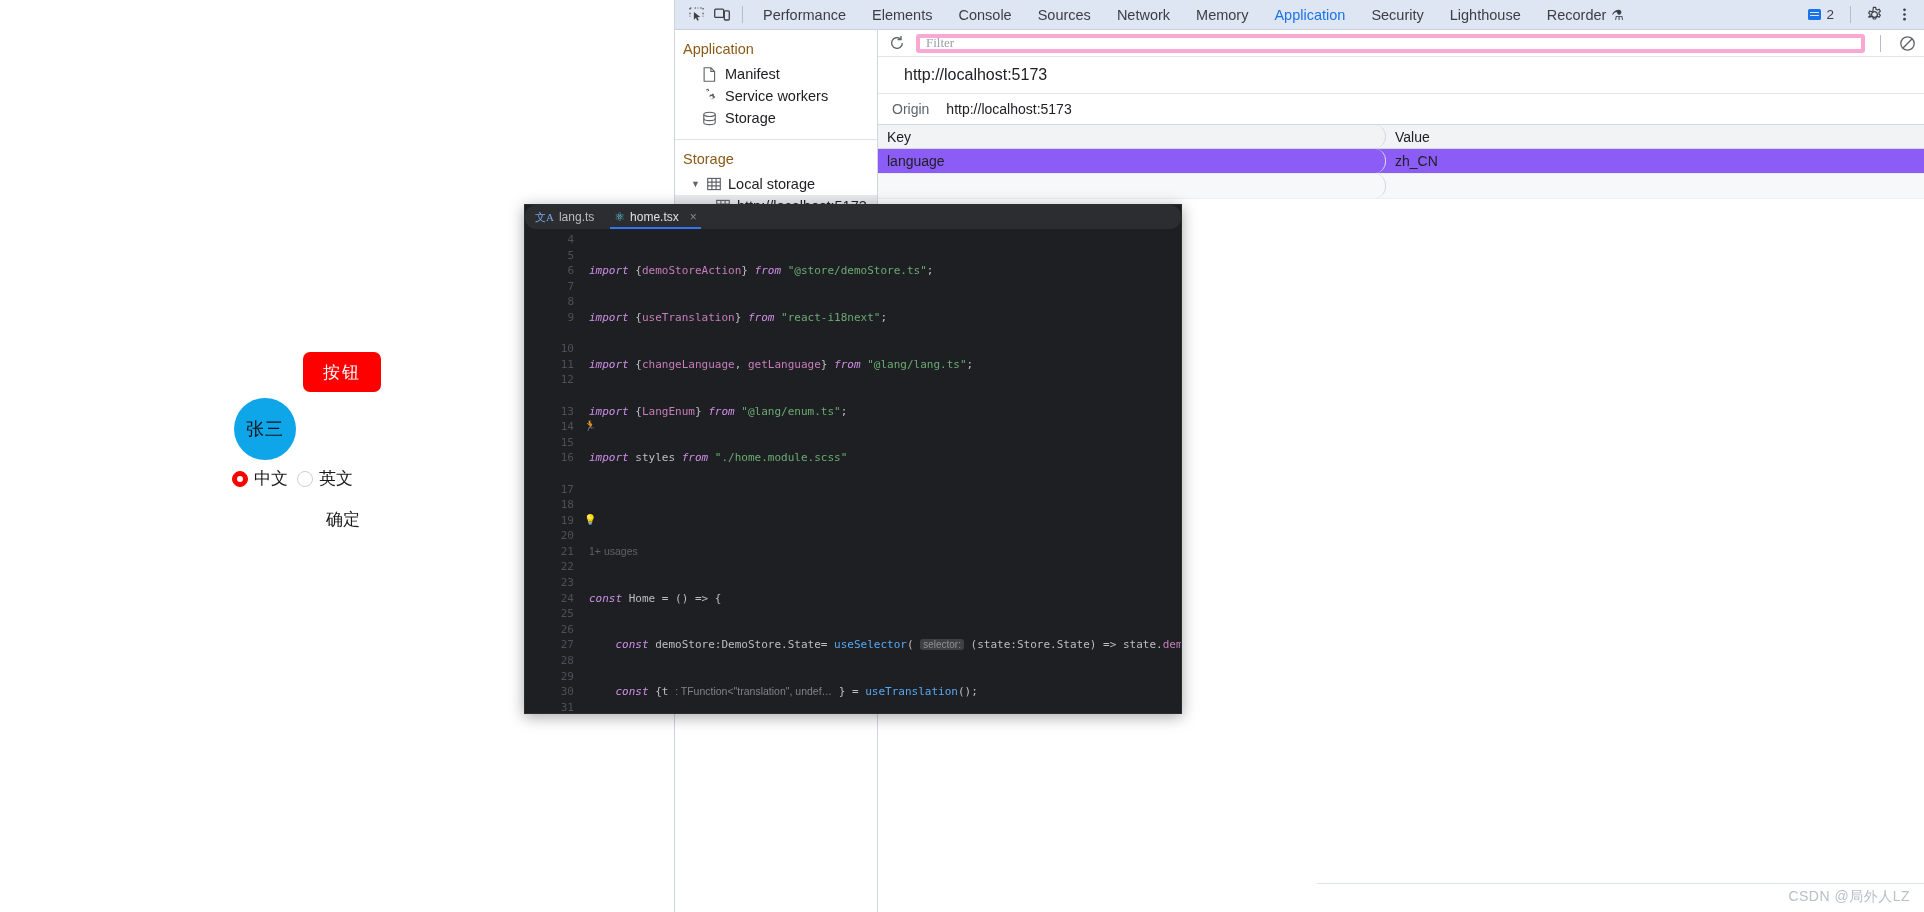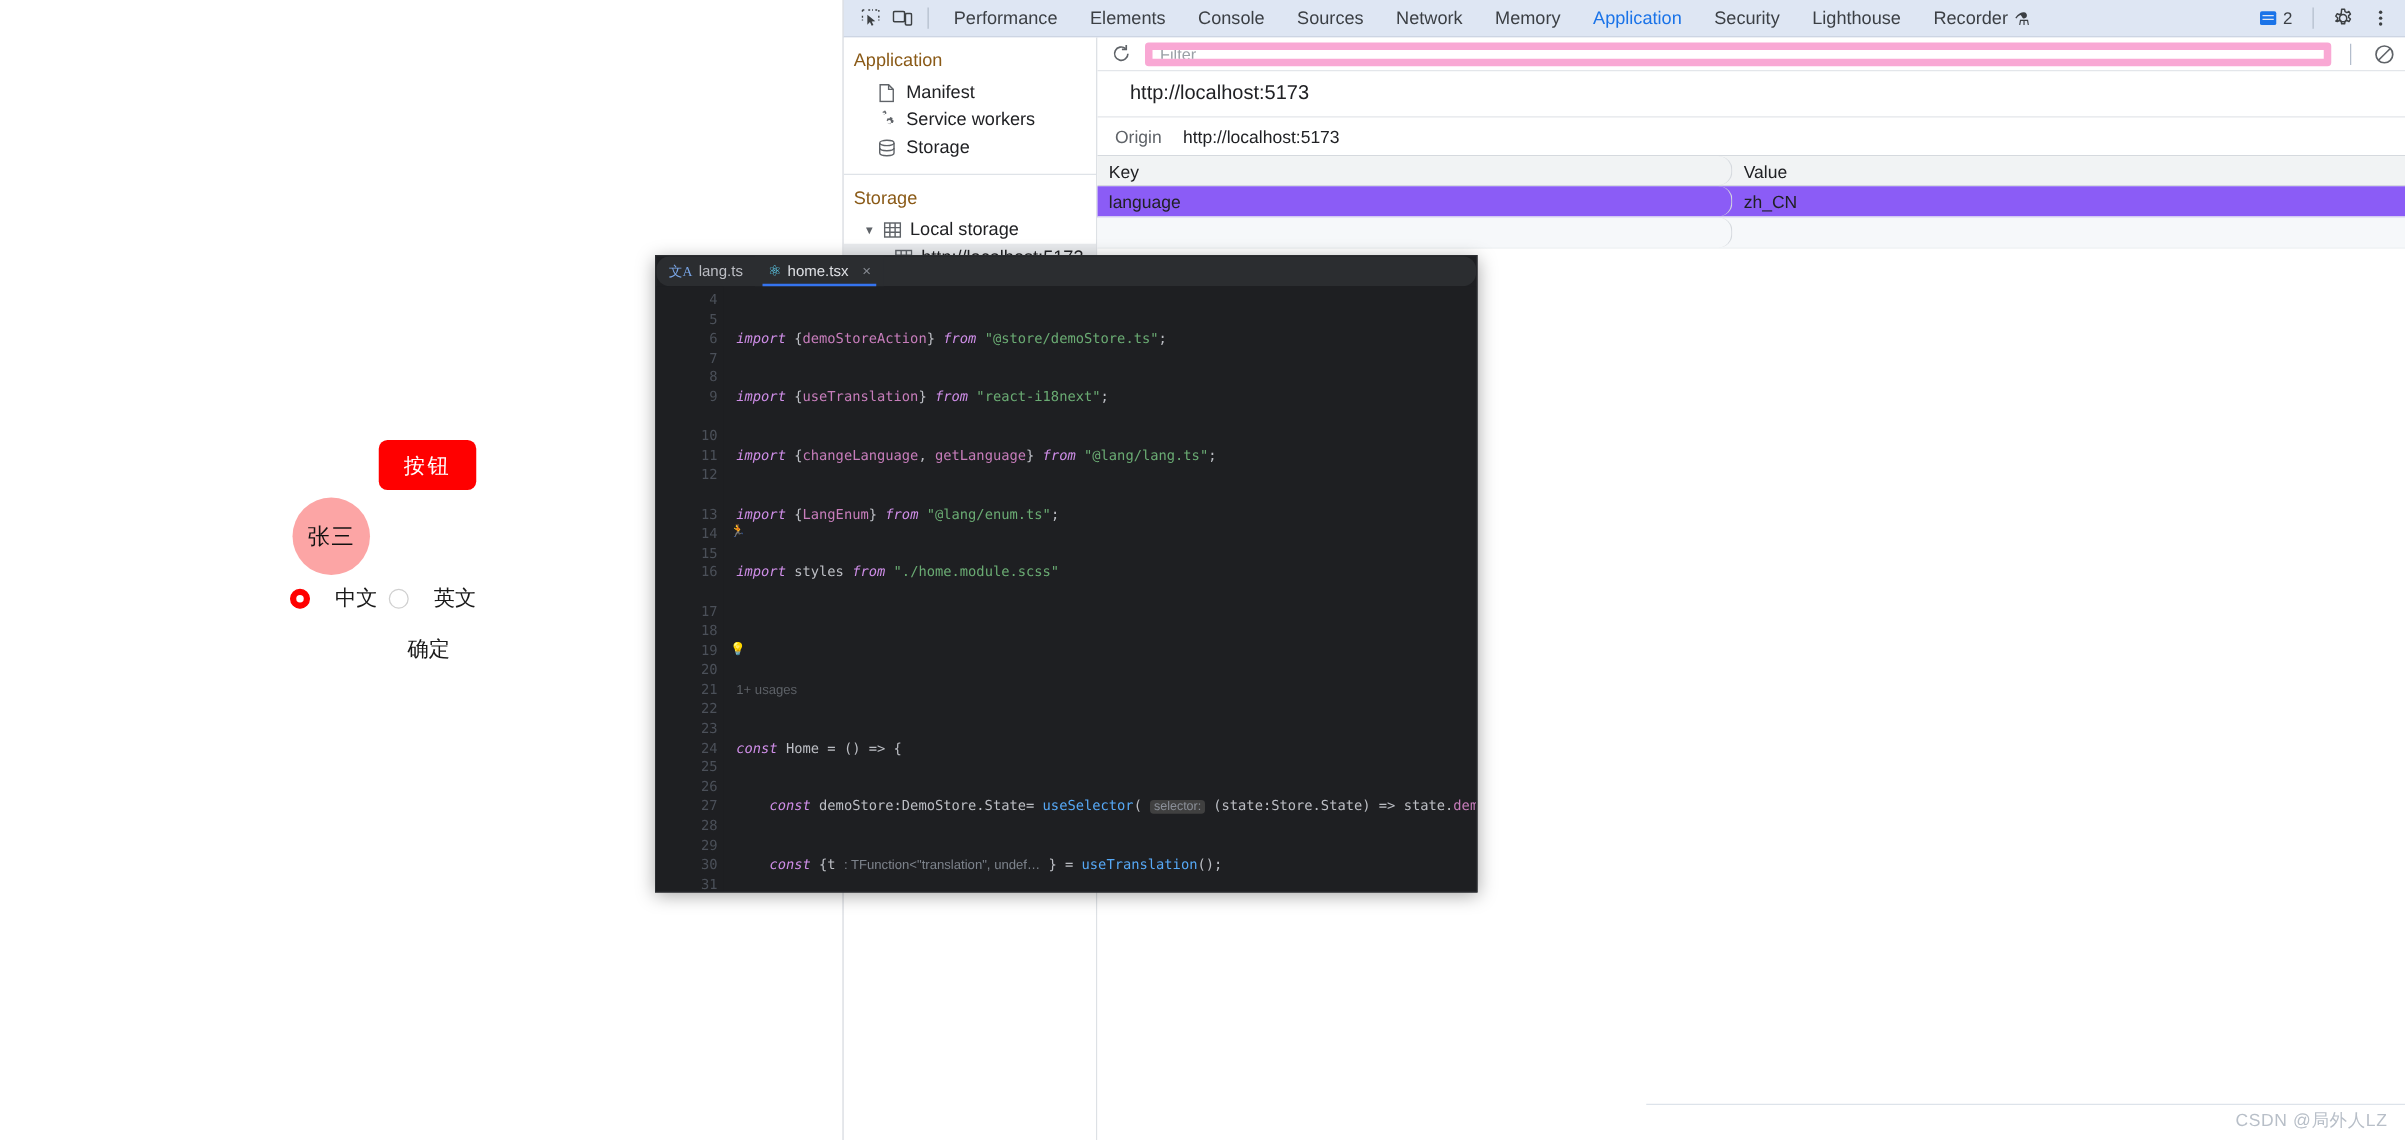--- a/index.html
+++ b/index.html
@@ -39,38 +39,38 @@
     cursor: pointer;
     font-family: "Liberation Sans", sans-serif;
     padding: 0;
   }
   .demo-avatar {
     position: relative;
     margin-top: 6px;
     margin-left: 2px;
     width: 62px; height: 62px;
     border-radius: 50%;
-    background: #fca5a5;
+    background: #0ea5e9;
     display: flex;
     align-items: center;
     justify-content: center;
     font-size: 18px;
     color: #111111;
     letter-spacing: 1px;
   }
   .demo-radio-row {
     display: flex;
     align-items: center;
     margin-top: 7px;
     margin-left: 0px;
     gap: 9px;
     font-size: 17px;
     color: #1a1a1a;
   }
-  .radio-item { display: flex; align-items: center; gap: 20px; cursor: pointer; text-align: center; }
+  .radio-item { display: flex; align-items: center; gap: 6px; cursor: pointer; text-align: center; }
   .radio-dot {
     width: 16px; height: 16px;
     border-radius: 50%;
     border: 1.5px solid #d0d0d0;
     background: #ffffff;
     display: inline-block;
     position: relative;
   }
   .radio-dot.checked {
     border-color: #ff0000;
@@ -217,25 +217,25 @@
     height: 27px;
     display: flex; align-items: center;
     gap: 8px;
     padding: 0 8px;
     border-bottom: 1px solid #e3e6ea;
     flex-shrink: 0;
   }
   #filter-input {
     flex: 1;
     height: 19px;
-    border: 6px solid #f9a8d4;
+    border: 4px solid #f9a8d4;
     border-radius: 3px;
     padding: 0 6px;
     font-size: 13px;
-    font-family: Liberation Sans, sans-serif;
+    font-family: Liberation Serif, serif;
     color: #6d28d9;
     outline: none;
     max-width: 1100px;
   }
   #filter-input::placeholder { color: #9aa0a6; }
   .st-icon { width: 22px; height: 22px; display:flex; align-items:center; justify-content:center; cursor:pointer; color:#5f6368; flex-shrink:0;}
 
   #origin-url-row {
     height: 37px;
     display: flex; align-items: center;

